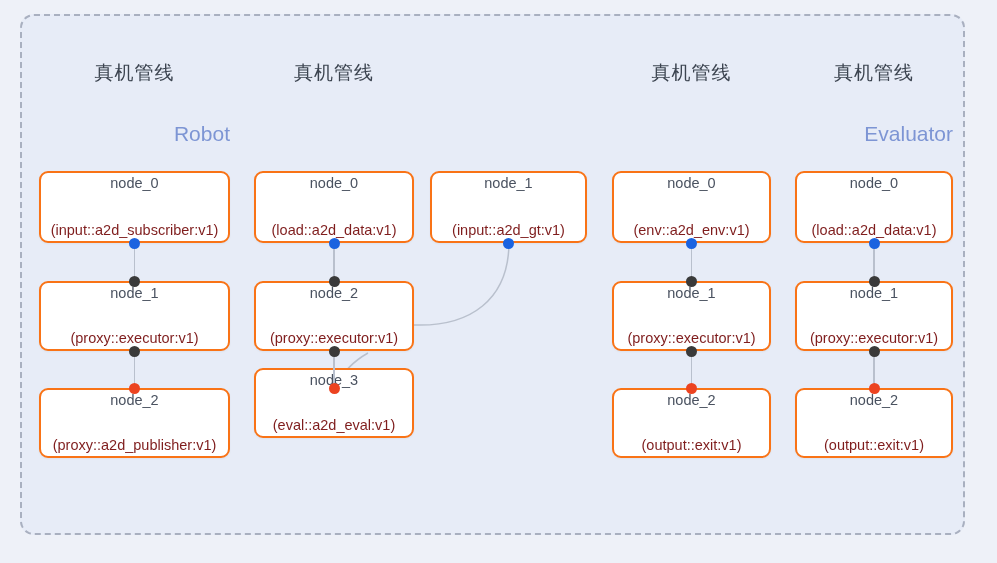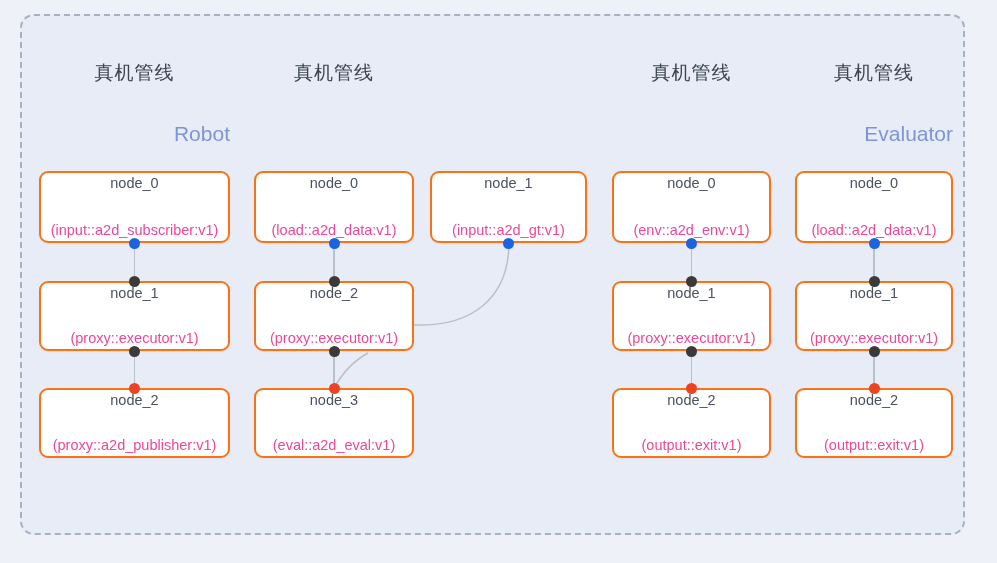--- a/index.html
+++ b/index.html
@@ -83,21 +83,21 @@
   }
 
   .node-id {
     font-size: 14.5px;
     color: #4a5260;
     line-height: 1.45;
   }
 
   .node-type {
     font-size: 14.5px;
-    color: #ec4899;
+    color: #7f1d1d;
     line-height: 1.45;
     white-space: nowrap;
   }
 
   
   .conn-line {
     position: absolute;
     width: 1.5px;
     background: #b9c0cd;
   }
@@ -162,21 +162,21 @@
         <div class="col-title-cn">真机管线</div>
       </div>
       <div class="node-box" style="left: 254px; top: 171px; width: 160px; height: 72px;">
         <div class="node-id">node_0</div>
         <div class="node-type">(load::a2d_data:v1)</div>
       </div>
       <div class="node-box" style="left: 254px; top: 281px; width: 160px; height: 70px;">
         <div class="node-id">node_2</div>
         <div class="node-type">(proxy::executor:v1)</div>
       </div>
-      <div class="node-box" style="left: 254px; top: 388px; width: 160px; height: 70px;">
+      <div class="node-box" style="left: 254px; top: 368px; width: 160px; height: 70px;">
         <div class="node-id">node_3</div>
         <div class="node-type">(eval::a2d_eval:v1)</div>
       </div>
       <div class="conn-line" style="left: 333.25px; top: 243px; height: 38px;"></div>
       <div class="conn-line" style="left: 333.25px; top: 351px; height: 37px;"></div>
       <div class="dot dot-blue" style="left: 328.5px; top: 237.5px;"></div>
       <div class="dot dot-black" style="left: 328.5px; top: 275.5px;"></div>
       <div class="dot dot-black" style="left: 328.5px; top: 345.5px;"></div>
       <div class="dot dot-red" style="left: 328.5px; top: 382.5px;"></div>
       <div class="node-box" style="left: 430px; top: 171px; width: 157px; height: 72px;">

